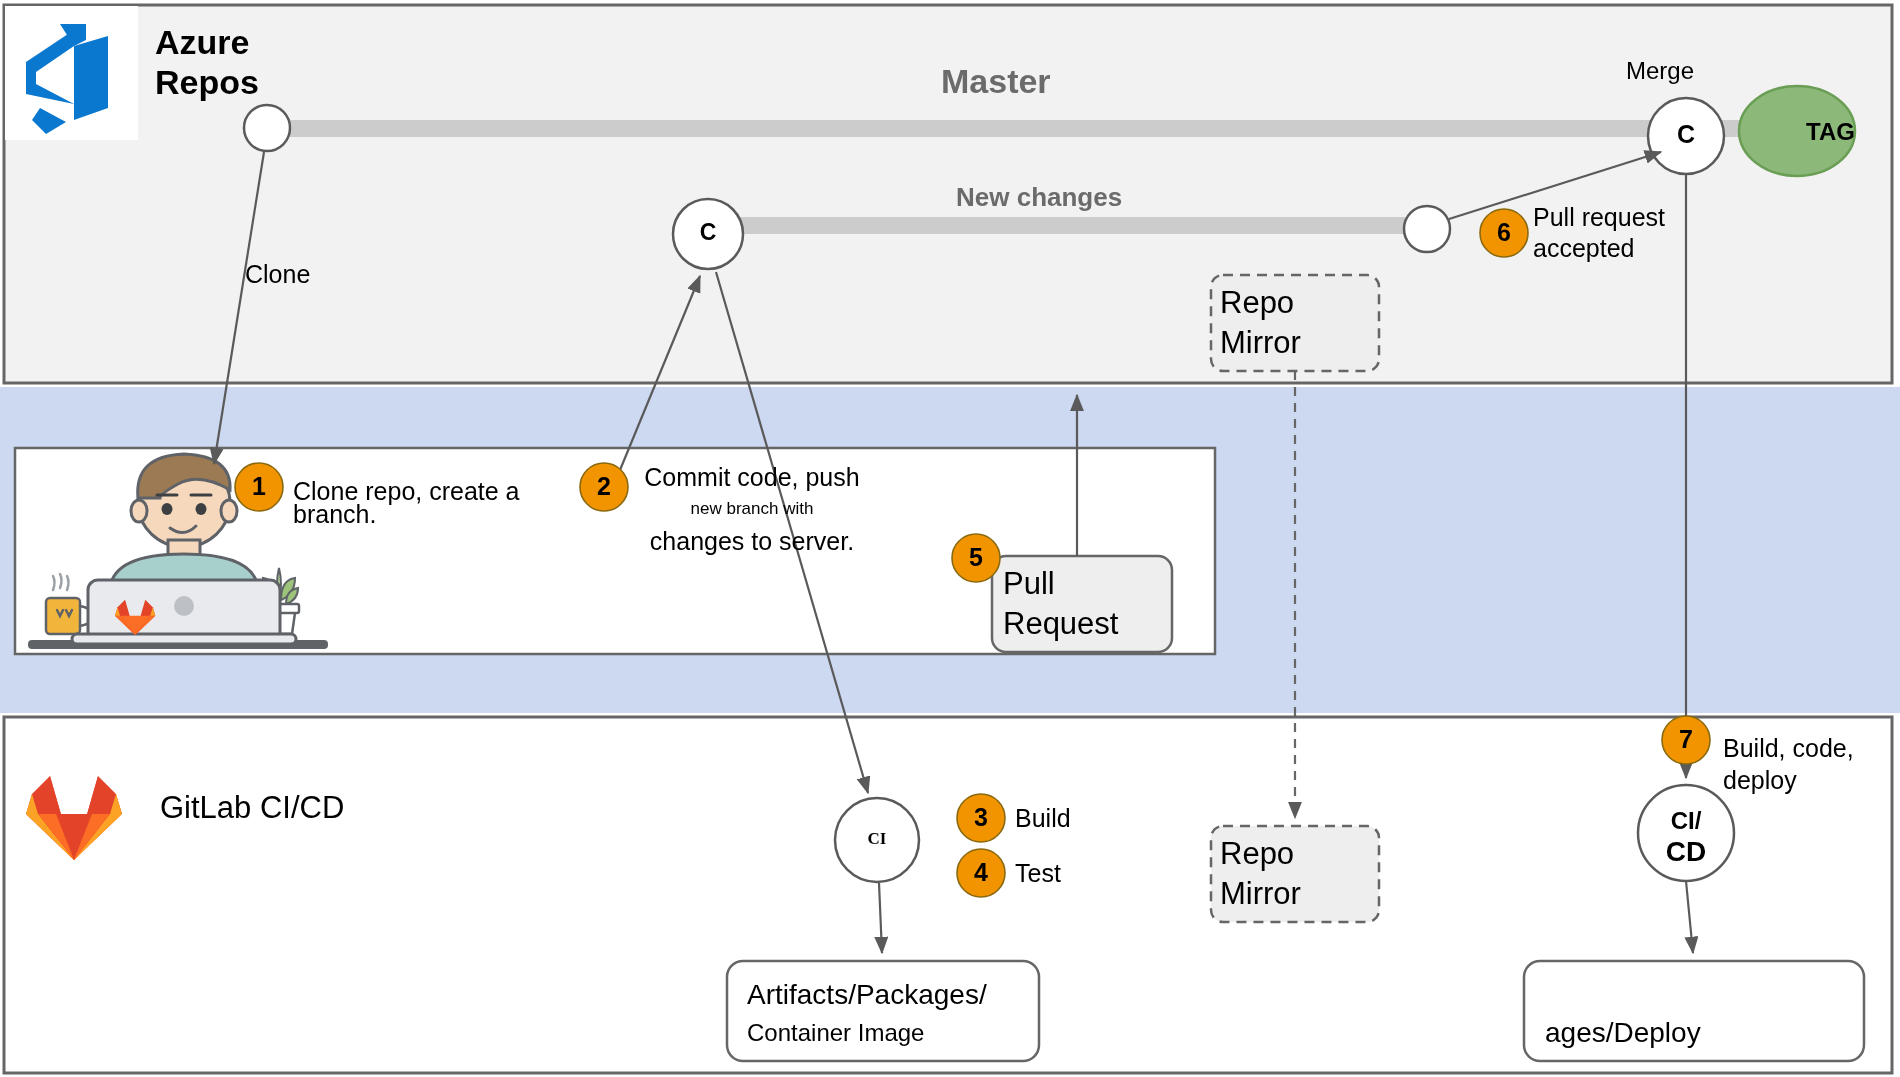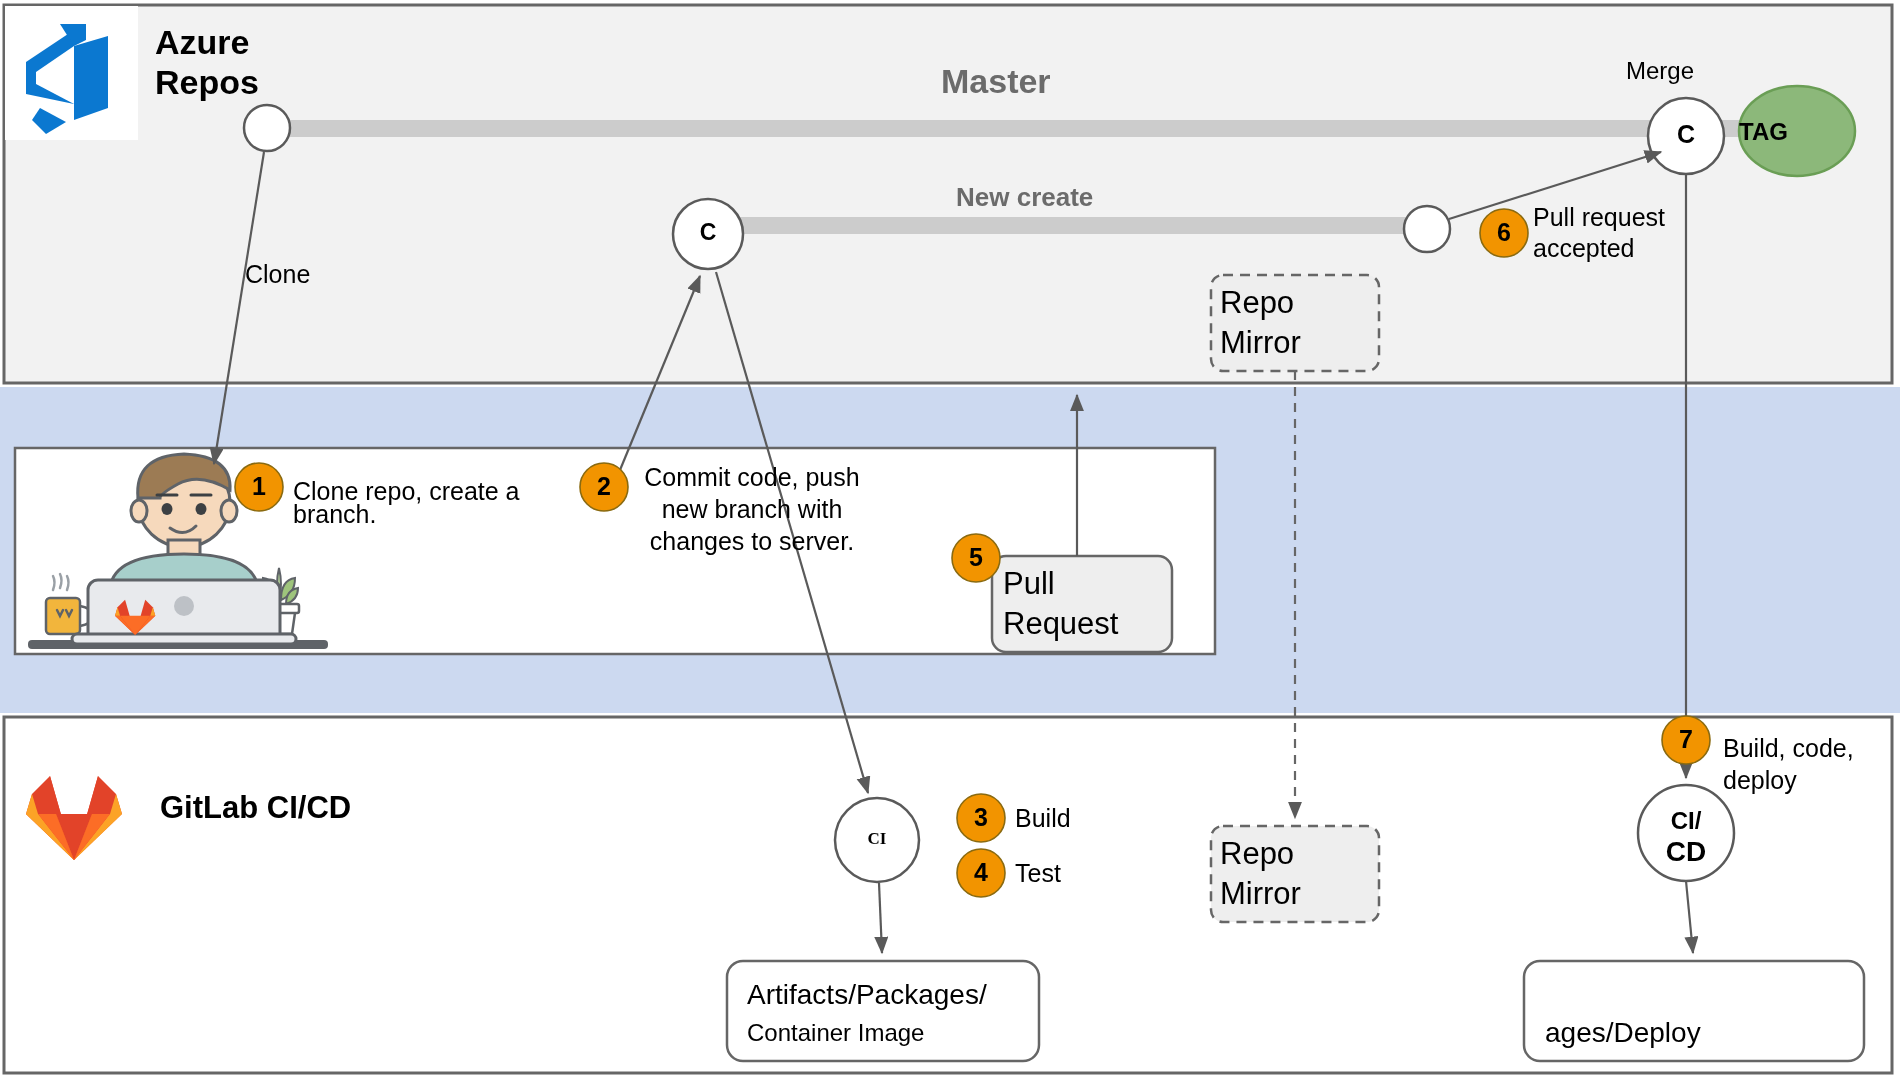--- a/index.html
+++ b/index.html
@@ -151,49 +151,49 @@
     <circle cx="981" cy="818" r="24" fill="#f29400" stroke="#8a6a10" stroke-width="1.6"></circle>
     <circle cx="981" cy="873" r="24" fill="#f29400" stroke="#8a6a10" stroke-width="1.6"></circle>
     <circle cx="976" cy="558" r="24" fill="#f29400" stroke="#8a6a10" stroke-width="1.6"></circle>
     <circle cx="1504" cy="233" r="24" fill="#f29400" stroke="#8a6a10" stroke-width="1.6"></circle>
     <circle cx="1686" cy="740" r="24" fill="#f29400" stroke="#8a6a10" stroke-width="1.6"></circle>
   </svg>
 
   <div class="txt" style="left:155px;top:22px;font-size:34px;font-weight:bold;color:#000;line-height:40px;">Azure</div>
   <div class="txt" style="left:155px;top:62px;font-size:34px;font-weight:bold;color:#000;line-height:40px;">Repos</div>
 
-  <div class="txt" style="left:160px;top:790px;font-size:31px;font-weight:bold;color:#000;">GitLab CI/CD</div>
+  <div class="txt" style="left:160px;top:790px;font-size:31px;font-weight:normal;color:#000;">GitLab CI/CD</div>
 
   <div class="txt" style="left:941px;top:62px;font-size:34px;font-weight:bold;color:#6b6b6b;">Master</div>
-  <div class="txt" style="left:956px;top:182px;font-size:26px;font-weight:bold;color:#6b6b6b;">New create</div>
+  <div class="txt" style="left:956px;top:182px;font-size:26px;font-weight:bold;color:#6b6b6b;">New changes</div>
 
   <div class="txt" style="left:680px;top:219px;width:56px;text-align:center;font-size:23px;font-weight:bold;color:#000;">C</div>
   <div class="txt" style="left:1658px;top:120px;width:56px;text-align:center;font-size:25px;font-weight:bold;color:#000;">C</div>
   <div class="txt" style="left:1626px;top:57px;font-size:24px;color:#000;">Merge</div>
-  <div class="txt" style="left:1739px;top:118px;width:116px;text-align:left;font-size:24px;font-weight:bold;color:#000;">TAG</div>
+  <div class="txt" style="left:1739px;top:118px;width:116px;text-align:right;font-size:24px;font-weight:bold;color:#000;">TAG</div>
 
   <div class="txt" style="left:849px;top:829px;width:56px;text-align:center;font-size:17px;font-weight:bold;color:#000;font-family:Liberation Serif, serif;">CI</div>
   <div class="txt" style="left:1656px;top:807px;width:60px;text-align:center;font-size:24px;font-weight:bold;color:#000;">CI/</div>
   <div class="txt" style="left:1656px;top:836px;width:60px;text-align:center;font-size:28px;font-weight:bold;color:#000;">CD</div>
 
   <div class="txt" style="left:245px;top:260px;font-size:25px;color:#000;">Clone</div>
 
   <div class="txt" style="left:235px;top:472px;width:48px;text-align:center;font-size:25px;font-weight:bold;color:#000;">1</div>
   <div class="txt" style="left:580px;top:472px;width:48px;text-align:center;font-size:25px;font-weight:bold;color:#000;">2</div>
   <div class="txt" style="left:957px;top:803px;width:48px;text-align:center;font-size:25px;font-weight:bold;color:#000;">3</div>
   <div class="txt" style="left:957px;top:858px;width:48px;text-align:center;font-size:25px;font-weight:bold;color:#000;">4</div>
   <div class="txt" style="left:952px;top:543px;width:48px;text-align:center;font-size:25px;font-weight:bold;color:#000;">5</div>
   <div class="txt" style="left:1480px;top:218px;width:48px;text-align:center;font-size:25px;font-weight:bold;color:#000;">6</div>
   <div class="txt" style="left:1662px;top:725px;width:48px;text-align:center;font-size:25px;font-weight:bold;color:#000;">7</div>
 
   <div class="txt" style="left:293px;top:466px;font-size:25px;color:#000;line-height:32px;margin-top:9px;">Clone repo, create a</div>
   <div class="txt" style="left:293px;top:498px;font-size:25px;color:#000;line-height:32px;">branch.</div>
 
   <div class="txt" style="left:637px;top:461px;width:230px;text-align:center;font-size:25px;color:#000;line-height:32px;">Commit code, push</div>
-  <div class="txt" style="left:637px;top:493px;width:230px;text-align:center;font-size:25px;color:#000;line-height:32px;">new branch with</div>
+  <div class="txt" style="left:637px;top:493px;width:230px;text-align:center;font-size:17px;color:#000;line-height:32px;">new branch with</div>
   <div class="txt" style="left:637px;top:525px;width:230px;text-align:center;font-size:25px;color:#000;line-height:32px;">changes to server.</div>
 
   <div class="txt" style="left:1015px;top:804px;font-size:25px;color:#000;">Build</div>
   <div class="txt" style="left:1015px;top:859px;font-size:25px;color:#000;">Test</div>
 
   <div class="txt" style="left:1533px;top:202px;font-size:25px;color:#000;line-height:31px;">Pull request</div>
   <div class="txt" style="left:1533px;top:233px;font-size:25px;color:#000;line-height:31px;">accepted</div>
 
   <div class="txt" style="left:1723px;top:732px;font-size:25px;color:#000;line-height:32px;">Build, code,</div>
   <div class="txt" style="left:1723px;top:764px;font-size:25px;color:#000;line-height:32px;">deploy</div>

